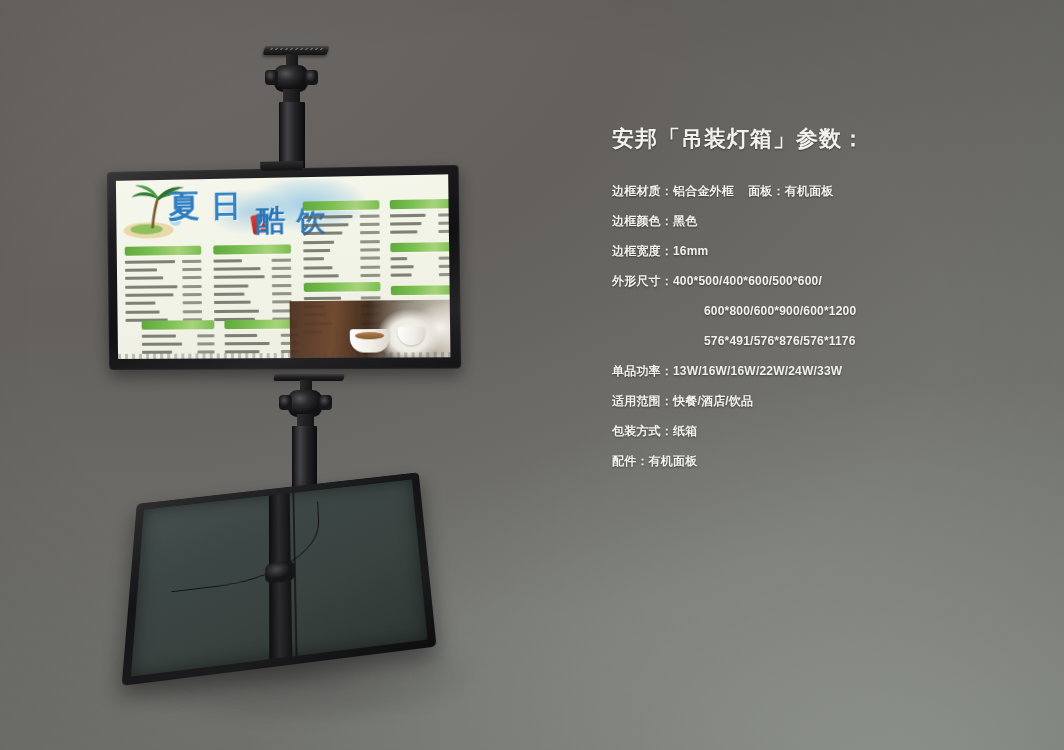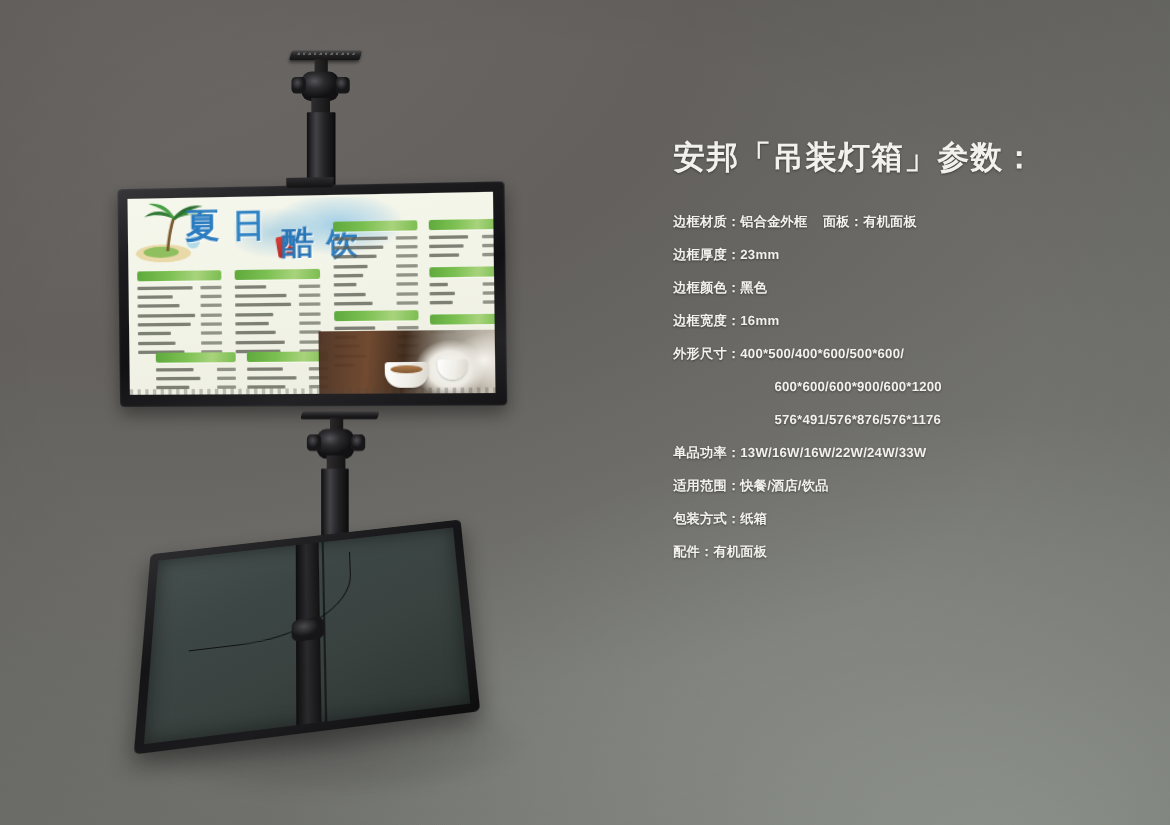--- a/index.html
+++ b/index.html
@@ -358,21 +358,21 @@
   
   .specs {
     position: absolute;
     left: 612px;
     top: 124px;
     width: 430px;
     color: #f2f1ee;
     text-shadow: 0 1px 2px rgba(0,0,0,0.42);
   }
   .specs-title {
-    font-size: 29px;
+    font-size: 22px;
     font-weight: 700;
     letter-spacing: 1px;
     margin-bottom: 22px;
     white-space: nowrap;
   }
   .spec-line {
     font-size: 12px;
     line-height: 30px;
     white-space: nowrap;
     font-weight: 600;
@@ -663,25 +663,24 @@
         <div class="pb-bracket"></div>
         <div class="pb-hub"></div>
       </div>
     </div>
   </div>
 
   <div class="specs">
     <div class="specs-title">安邦「吊装灯箱」参数：</div>
     <div>
       <div class="spec-line">边框材质：铝合金外框&nbsp;&nbsp;&nbsp;&nbsp;面板：有机面板</div>
-      <div class="spec-line">边框厚度：23mm</div>
       <div class="spec-line">边框颜色：黑色</div>
       <div class="spec-line">边框宽度：16mm</div>
       <div class="spec-line">外形尺寸：400*500/400*600/500*600/</div>
-      <div class="spec-line cont">600*600/600*900/600*1200</div>
+      <div class="spec-line cont">600*800/600*900/600*1200</div>
       <div class="spec-line cont">576*491/576*876/576*1176</div>
       <div class="spec-line">单品功率：13W/16W/16W/22W/24W/33W</div>
       <div class="spec-line">适用范围：快餐/酒店/饮品</div>
       <div class="spec-line">包装方式：纸箱</div>
       <div class="spec-line">配件：有机面板</div>
     </div>
   </div>
 
 </div>
 

